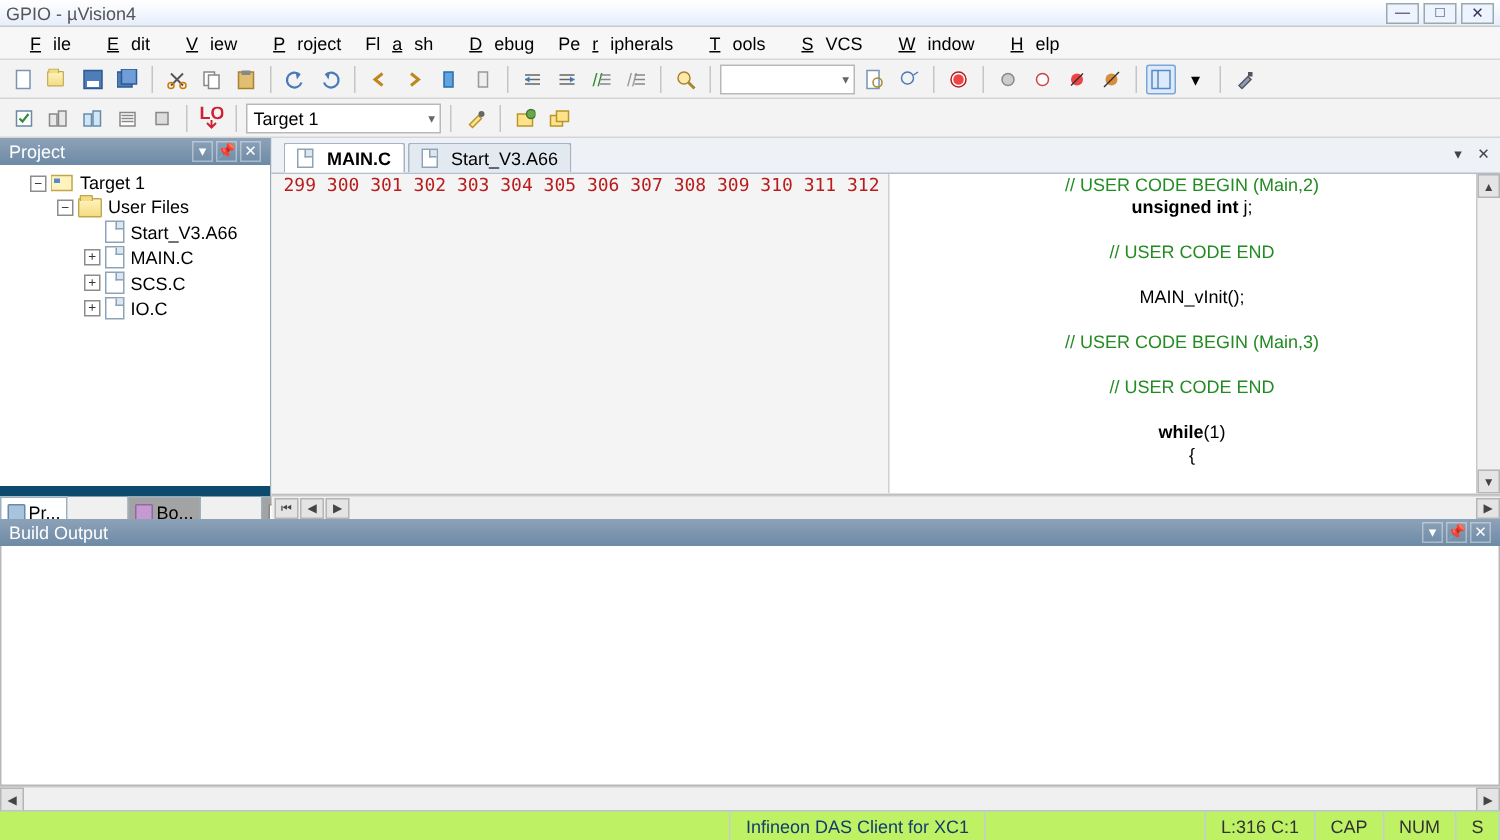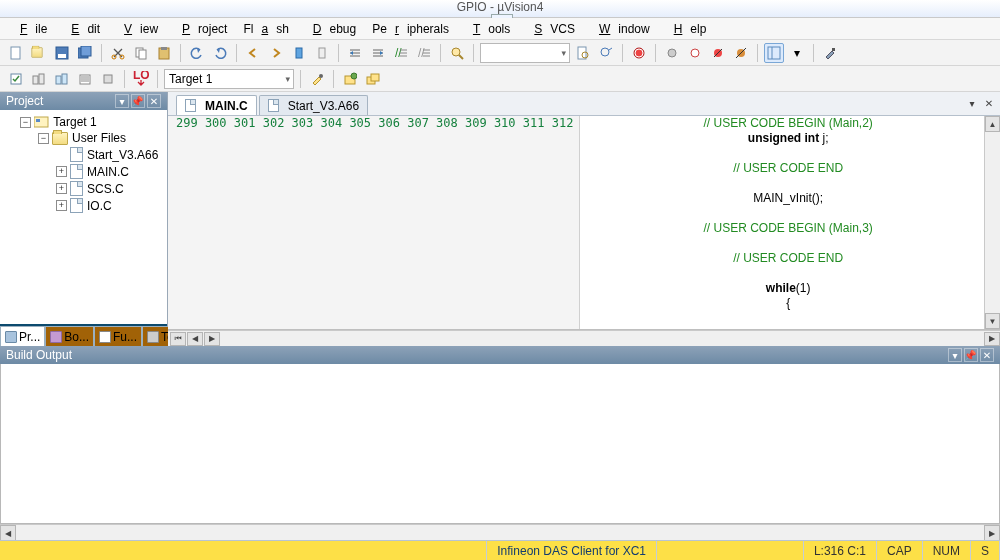--- a/index.html
+++ b/index.html
@@ -1,85 +1,85 @@
 <!DOCTYPE html>
 <html><head>
 <meta charset="utf-8">
 <style>
   * { margin: 0; padding: 0; box-sizing: border-box; font-family: "Segoe UI", Tahoma, sans-serif; font-size: 12px; }
   body { background: #f0f0f0; width: 1000px; height: 560px; overflow: hidden; display: flex; flex-direction: column; }
 
   
-  .titlebar { height: 18px; background: linear-gradient(#fff,#e6eefc); display: flex; align-items:center; padding: 0 4px; color:#555; border-bottom:1px solid #c9c9c9;flex-direction:column;}
+  .titlebar { height: 18px; background: linear-gradient(#fff,#e6eefc); display: flex; align-items:center; padding: 0 4px; color:#555; border-bottom:1px solid #c9c9c9;}
   .titlebar .spacer { flex:1; }
   .win-btn { width:22px; height:14px; border:1px solid #9aa; background:#eef4ff; margin-left:3px; display:flex; align-items:center; justify-content:center; font-size:10px; color:#335; }
 
   
   .menubar { height: 22px; background:#f7f7f7; display:flex; align-items:center; padding: 0 4px; border-bottom:1px solid #d8d8d8; }
   .menubar span { padding: 2px 8px; cursor:default; }
   .menubar span .ul { text-decoration: underline; }
 
   
   .toolbar-row { display:flex; align-items:center; background:#f3f3f3; border-bottom:1px solid #d5d5d5; height:26px; padding:0 6px; gap:3px;}
   .tb-btn { width:20px; height:20px; display:flex; align-items:center; justify-content:center; border:1px solid transparent; border-radius:2px; }
   .tb-sep { width:1px; height:18px; background:#c5c5c5; margin:0 3px;}
   .tb-combo { height:20px; border:1px solid #b8b8b8; background:#fff; display:flex; align-items:center; padding:0 14px 0 4px; position:relative; min-width:110px; }
   .tb-combo::after { content:"▾"; position:absolute; right:3px; font-size:9px; color:#666; }
   .tb-active { border:1px solid #7aa7d6; background:#dceafc; }
 
   
   .main { flex:1; display:flex; min-height:0; }
 
   
-  .panel-left { width:168px; display:flex; flex-direction:column; border-right:1px solid #9aa8b7; }
+  .panel-left { width:181px; display:flex; flex-direction:column; border-right:1px solid #9aa8b7; }
   .panel-header { background: linear-gradient(#8da2b8,#6d8aa5); color:#fff; height:18px; display:flex; align-items:center; padding:0 6px; font-size:11px; }
   .panel-header .spacer { flex:1;}
   .ph-btn { width:14px; height:14px; margin-left:2px; color:#fff; font-size:10px; display:flex; align-items:center; justify-content:center; border:1px solid rgba(255,255,255,.4);}
   .tree { flex:1; background:#fff; overflow:auto; padding:4px; }
   .tree-row { display:flex; align-items:center; padding:1px 0; white-space:nowrap; }
   .exp { width:11px; height:11px; border:1px solid #8c8c8c; background:#fff; display:flex; align-items:center; justify-content:center; font-size:9px; margin-right:3px; line-height:1; color:#333;}
   .noexp { width:11px; margin-right:3px;}
   .folder { width:16px; height:13px; background:linear-gradient(#fff3c0,#f3dc82); border:1px solid #c0a84a; border-radius:1px; margin-right:4px; position:relative;}
   .folder::before { content:""; position:absolute; top:-3px; left:0; width:7px; height:3px; background:#f3dc82; border:1px solid #c0a84a; border-bottom:none; border-radius:1px 1px 0 0;}
   .file-ic { width:13px; height:15px; background:#fff; border:1px solid #8ca3b8; margin-right:4px; position:relative; }
   .file-ic::after { content:""; position:absolute; top:0; right:0; width:4px; height:4px; background:#dbe6ef; border-left:1px solid #8ca3b8; border-bottom:1px solid #8ca3b8;}
   .ind1 { padding-left:16px;} .ind2 { padding-left:34px;} .ind3 { padding-left:52px;}
 
-  .bottom-tabs { height:22px; background:#f0f0f0; border-top:7px solid #0c4a6e; display:flex; align-items:flex-end;}
-  .btab { border:1px solid #9bb0c0; border-bottom:none; padding:1px 4px; display:flex; align-items:center; gap:2px; font-size:11px; background:#a16207; height:20px;}
+  .bottom-tabs { height:22px; background:#f0f0f0; border-top:7px solid #0c4a6e; display:flex; align-items:flex-start;gap:40px;}
+  .btab { border:1px solid #9bb0c0; border-bottom:none; padding:1px 4px; display:flex; align-items:center; gap:2px; font-size:11px; background:#a3a3a3; height:20px;}
   .btab.active { background:#fff; }
   .btab-ic { width:12px; height:12px; background:#a8c3dd; border:1px solid #6a8aa6; border-radius:1px; display:inline-block;}
   .btab-ic.books { background:#c49ad1; border-color:#8f6aa6;}
   .btab-ic.func { background:#fff; border-color:#888;}
   .btab-ic.temp { background:#ccc; border-color:#888;}
 
   
   .editor-wrap { flex:1; display:flex; flex-direction:column; }
   .ed-tabs { height:24px; background:#eef1f5; border-bottom:1px solid #b5c0cc; display:flex; align-items:flex-end; padding-left:8px; position:relative; }
   .ed-tab { border:1px solid #a6b4c2; border-bottom:none; padding:2px 8px; margin-right:2px; display:flex; align-items:center; gap:5px; background:#e3e9f0; height:20px; font-size:11px; border-radius:2px 2px 0 0;}
   .ed-tab.active { background:#fff; font-weight:bold; }
   .ed-nav { position:absolute; right:4px; top:4px; display:flex; gap:3px; }
   .ed-nav span { width:14px; height:14px; font-size:10px; display:flex; align-items:center; justify-content:center; color:#444;}
   .editor { flex:1; background:#fff; display:flex; overflow:hidden; border-bottom:1px solid #bfbfbf; position:relative;}
-  .gutter { background:#f4f4f4; border-right:1px solid #d0d0d0; text-align:right; padding:0 6px 0 8px; color:#15803d; font-family:Consolas,monospace; font-size:12px; line-height:15px;}
+  .gutter { background:#f4f4f4; border-right:1px solid #d0d0d0; text-align:right; padding:0 6px 0 8px; color:#b91c1c; font-family:Consolas,monospace; font-size:12px; line-height:15px;}
   .code { flex:1; font-family:Consolas,monospace; font-size:12px; line-height:15px; padding-left:12px; white-space:pre; overflow:hidden;text-align:center; }
   .cmt { color:#228b22; } .kw { color:#000; font-weight:bold; } .plain{ color:#000;}
   .ed-scroll-v { width:16px; background:#f0f0f0; border-left:1px solid #c9c9c9; display:flex; flex-direction:column; justify-content:space-between;}
   .sc-btn { height:16px; background:#e4e4e4; border:1px solid #b5b5b5; display:flex; align-items:center; justify-content:center; font-size:8px; color:#444;}
   .ed-hscroll { height:16px; background:#f0f0f0; display:flex; align-items:center; border-top:1px solid #c9c9c9;}
   .ed-hscroll .sc-btn { width:16px; height:14px;}
   .hnav-group { display:flex; gap:1px; padding-left:2px;}
 
   
   .build-header { background: linear-gradient(#8da2b8,#6d8aa5); color:#fff; height:18px; display:flex; align-items:center; padding:0 6px; font-size:11px;}
   .build-body { height:160px; background:#fff; border:1px solid #b8b8b8; border-top:none; }
   .build-hscroll { height:16px; background:#f0f0f0; display:flex; border-top:1px solid #c9c9c9;}
   
   
-  .statusbar { height:20px; background:#fde047; border-top:1px solid #b8c4d2; display:flex; align-items:center; color:#333; font-size:11px;}
+  .statusbar { height:20px; background:#bef264; border-top:1px solid #b8c4d2; display:flex; align-items:center; color:#333; font-size:11px;}
   .status-cell { padding:0 10px; border-right:1px solid #c3cdd8; height:100%; display:flex; align-items:center;}
   .status-spacer { flex:1; border-right:1px solid #c3cdd8; height:100%;}
   .center-text { color:#133c6f; }
 
   svg { display:block; }
 </style>
 </head>
 <body>
 
 <div class="titlebar">

